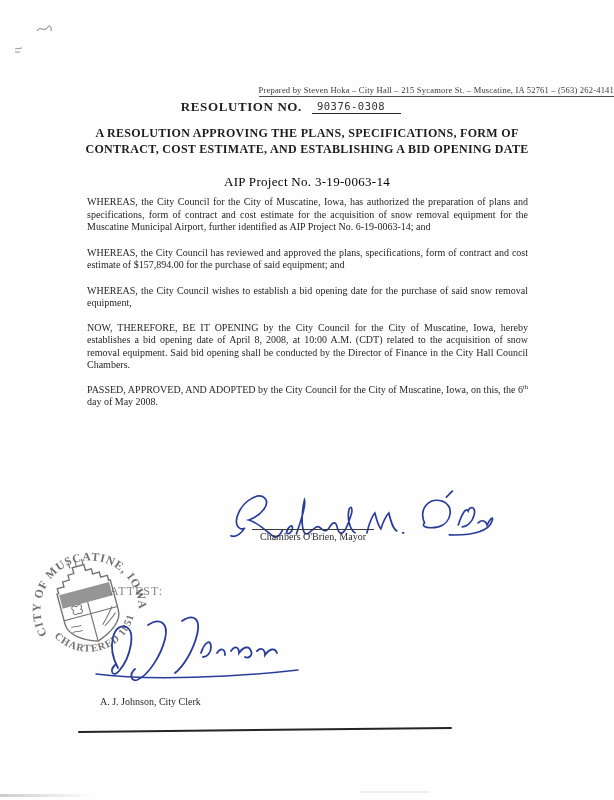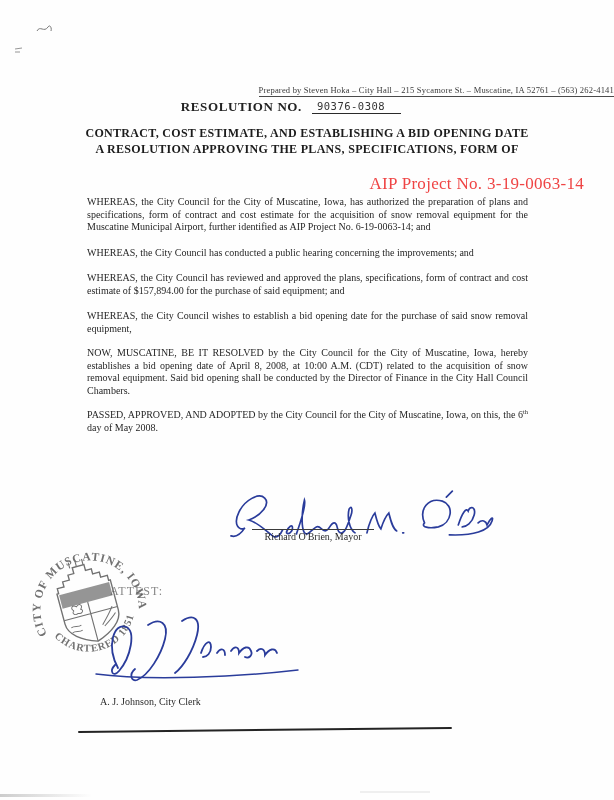--- a/index.html
+++ b/index.html
@@ -12,22 +12,22 @@
     font-size:8.5px;color:#3a3a3a;margin-top:16px;}
   .prepared span{border-bottom:1px solid #4a4a4a;padding-bottom:1px;letter-spacing:.2px;}
   .res-line{position:absolute;top:97px;left:0;width:582px;text-align:center;}
   .res-label{font-weight:bold;font-size:13px;letter-spacing:.6px;color:#222;}
   .res-number{font-family:"DejaVu Sans Mono",monospace;font-size:10.5px;color:#333;
     border-bottom:1.2px solid #2a2a2a;padding:0 16px 1px 5px;letter-spacing:.5px;
     position:relative;top:-1px;margin-left:6px;}
   
   .title-block{position:absolute;top:126px;left:30px;width:554px;text-align:center;
     font-weight:bold;font-size:12px;line-height:15.5px;letter-spacing:.3px;color:#1c1c1c;}
-  .project-line{position:absolute;top:174px;left:30px;width:554px;text-align:right;
-    font-size:17px;letter-spacing:.3px;color:#ef4444;}
+  .project-line{position:absolute;top:174px;left:30px;width:554px;text-align:center;
+    font-size:13px;letter-spacing:.3px;color:#000000;}
   
   .body-text{position:absolute;top:196px;left:87px;width:441px;
     font-size:10px;line-height:12.5px;text-align:justify;color:#262626;}
   .body-text p{margin:0 0 13px 0;}
   .body-text p.tight{margin-bottom:12px;}
   .lead{font-weight:normal;}
   sup.ord{font-size:6.5px;vertical-align:super;line-height:0;}
   
   .mayor-sig{position:absolute;left:227px;top:486px;width:268px;height:58px;}
   .mayor-line{position:absolute;left:252px;top:529px;width:122px;border-top:1px solid #3a3a3a;}
@@ -63,43 +63,42 @@
   <div class="prepared">
     <span>Prepared by Steven Hoka – City Hall – 215 Sycamore St. – Muscatine, IA 52761 – (563) 262-4141</span>
   </div>
 
   <div class="res-line">
     <span class="res-label">RESOLUTION NO.</span>
     <span class="res-number">90376-0308</span>
   </div>
 
   <div class="title-block">
+    <div>A RESOLUTION APPROVING THE PLANS, SPECIFICATIONS, FORM OF</div>
     <div>CONTRACT, COST ESTIMATE, AND ESTABLISHING A BID OPENING DATE</div>
-    <div>A RESOLUTION APPROVING THE PLANS, SPECIFICATIONS, FORM OF</div>
   </div>
   <div class="project-line">AIP Project No. 3-19-0063-14</div>
 
   <div class="body-text">
     <p><span class="lead">WHEREAS,</span><span> the City Council for the City of Muscatine, Iowa, has authorized the preparation of plans and specifications, form of contract and cost estimate for the acquisition of snow removal equipment for the Muscatine Municipal Airport, further identified as AIP Project No. 6-19-0063-14; and</span></p>
-    <p><span class="lead">WHEREAS,</span><span> the City Council has conducted a public hearing concerning the improvements; and</span></p>
     <p><span class="lead">WHEREAS,</span><span> the City Council has reviewed and approved the plans, specifications, form of contract and cost estimate of $157,894.00 for the purchase of said equipment; and</span></p>
     <p class="tight"><span class="lead">WHEREAS,</span><span> the City Council wishes to establish a bid opening date for the purchase of said snow removal equipment,</span></p>
-    <p class="tight"><span class="lead">NOW, MUSCATINE, BE IT RESOLVED</span><span> by the City Council for the City of Muscatine, Iowa, hereby establishes a bid opening date of April 8, 2008, at 10:00 A.M. (CDT) related to the acquisition of snow removal equipment.  Said bid opening shall be conducted by the Director of Finance in the City Hall Council Chambers.</span></p>
+    <p class="tight"><span class="lead">NOW, THEREFORE, BE IT OPENING</span><span> by the City Council for the City of Muscatine, Iowa, hereby establishes a bid opening date of April 8, 2008, at 10:00 A.M. (CDT) related to the acquisition of snow removal equipment.  Said bid opening shall be conducted by the Director of Finance in the City Hall Council Chambers.</span></p>
     <p><span class="lead">PASSED, APPROVED, AND ADOPTED</span><span> by the City Council for the City of Muscatine, Iowa, on this, the 6</span><sup class="ord">th</sup><span> day of May 2008.</span></p>
   </div>
 
   <svg class="mayor-sig" viewBox="0 0 270 58" fill="none" stroke="#2a3c9b" stroke-width="1.7" stroke-linecap="round" aria-label="Richard W. O'Brien">
     <path d="M4,50 C10,52 14,48 18,42 C12,46 6,38 12,26 C18,14 32,6 38,12 C44,18 34,30 22,34 C30,36 38,44 46,50 C50,53 54,49 56,44"></path>
     <path d="M60,46 C62,40 66,38 66,42 C66,46 62,49 60,47 M70,48 C74,36 80,20 78,14 C76,22 74,40 78,47 C81,51 86,43 90,41 C94,39 95,45 99,45 C103,45 104,37 108,37 C112,37 110,45 114,47 C118,49 121,41 125,29 C127,23 125,19 123,23 C121,31 123,43 129,47"></path>
     <path d="M141,47 C143,37 147,29 149,27 C151,35 153,41 155,43 C157,37 161,29 163,27 C165,35 167,43 171,45 M177,47 L178,47"></path>
     <path d="M199,37 C193,23 203,11 217,15 C229,19 227,37 213,41 C203,43 195,41 199,37 M221,11 L227,5"></path>
     <path d="M233,39 C237,27 241,21 243,25 C245,19 251,21 249,29 C247,37 241,41 237,41 M253,37 C257,33 261,35 262,39 C265,33 269,29 267,35 C264,45 248,50 224,49"></path>
   </svg>
   <div class="mayor-line"></div>
-  <div class="mayor-name">Richard O'Brien, Mayor</div>
+  <div class="mayor-name">Chambers O'Brien, Mayor</div>
 
   <div class="attest">ATTEST:</div>
 
   <svg class="seal" viewBox="0 0 160 160">
     <g transform="rotate(-15 80 80)" opacity="0.8">
       <defs>
         <path id="arcTop" d="M 25,98 A 57,57 0 1 1 135,98"></path>
         <path id="arcBot" d="M 30,98 A 54,54 0 0 0 130,98"></path>
       </defs>
       <text font-family="Liberation Serif, serif" font-size="13.5" font-weight="bold" letter-spacing="1.1" fill="#4f4f4f">

